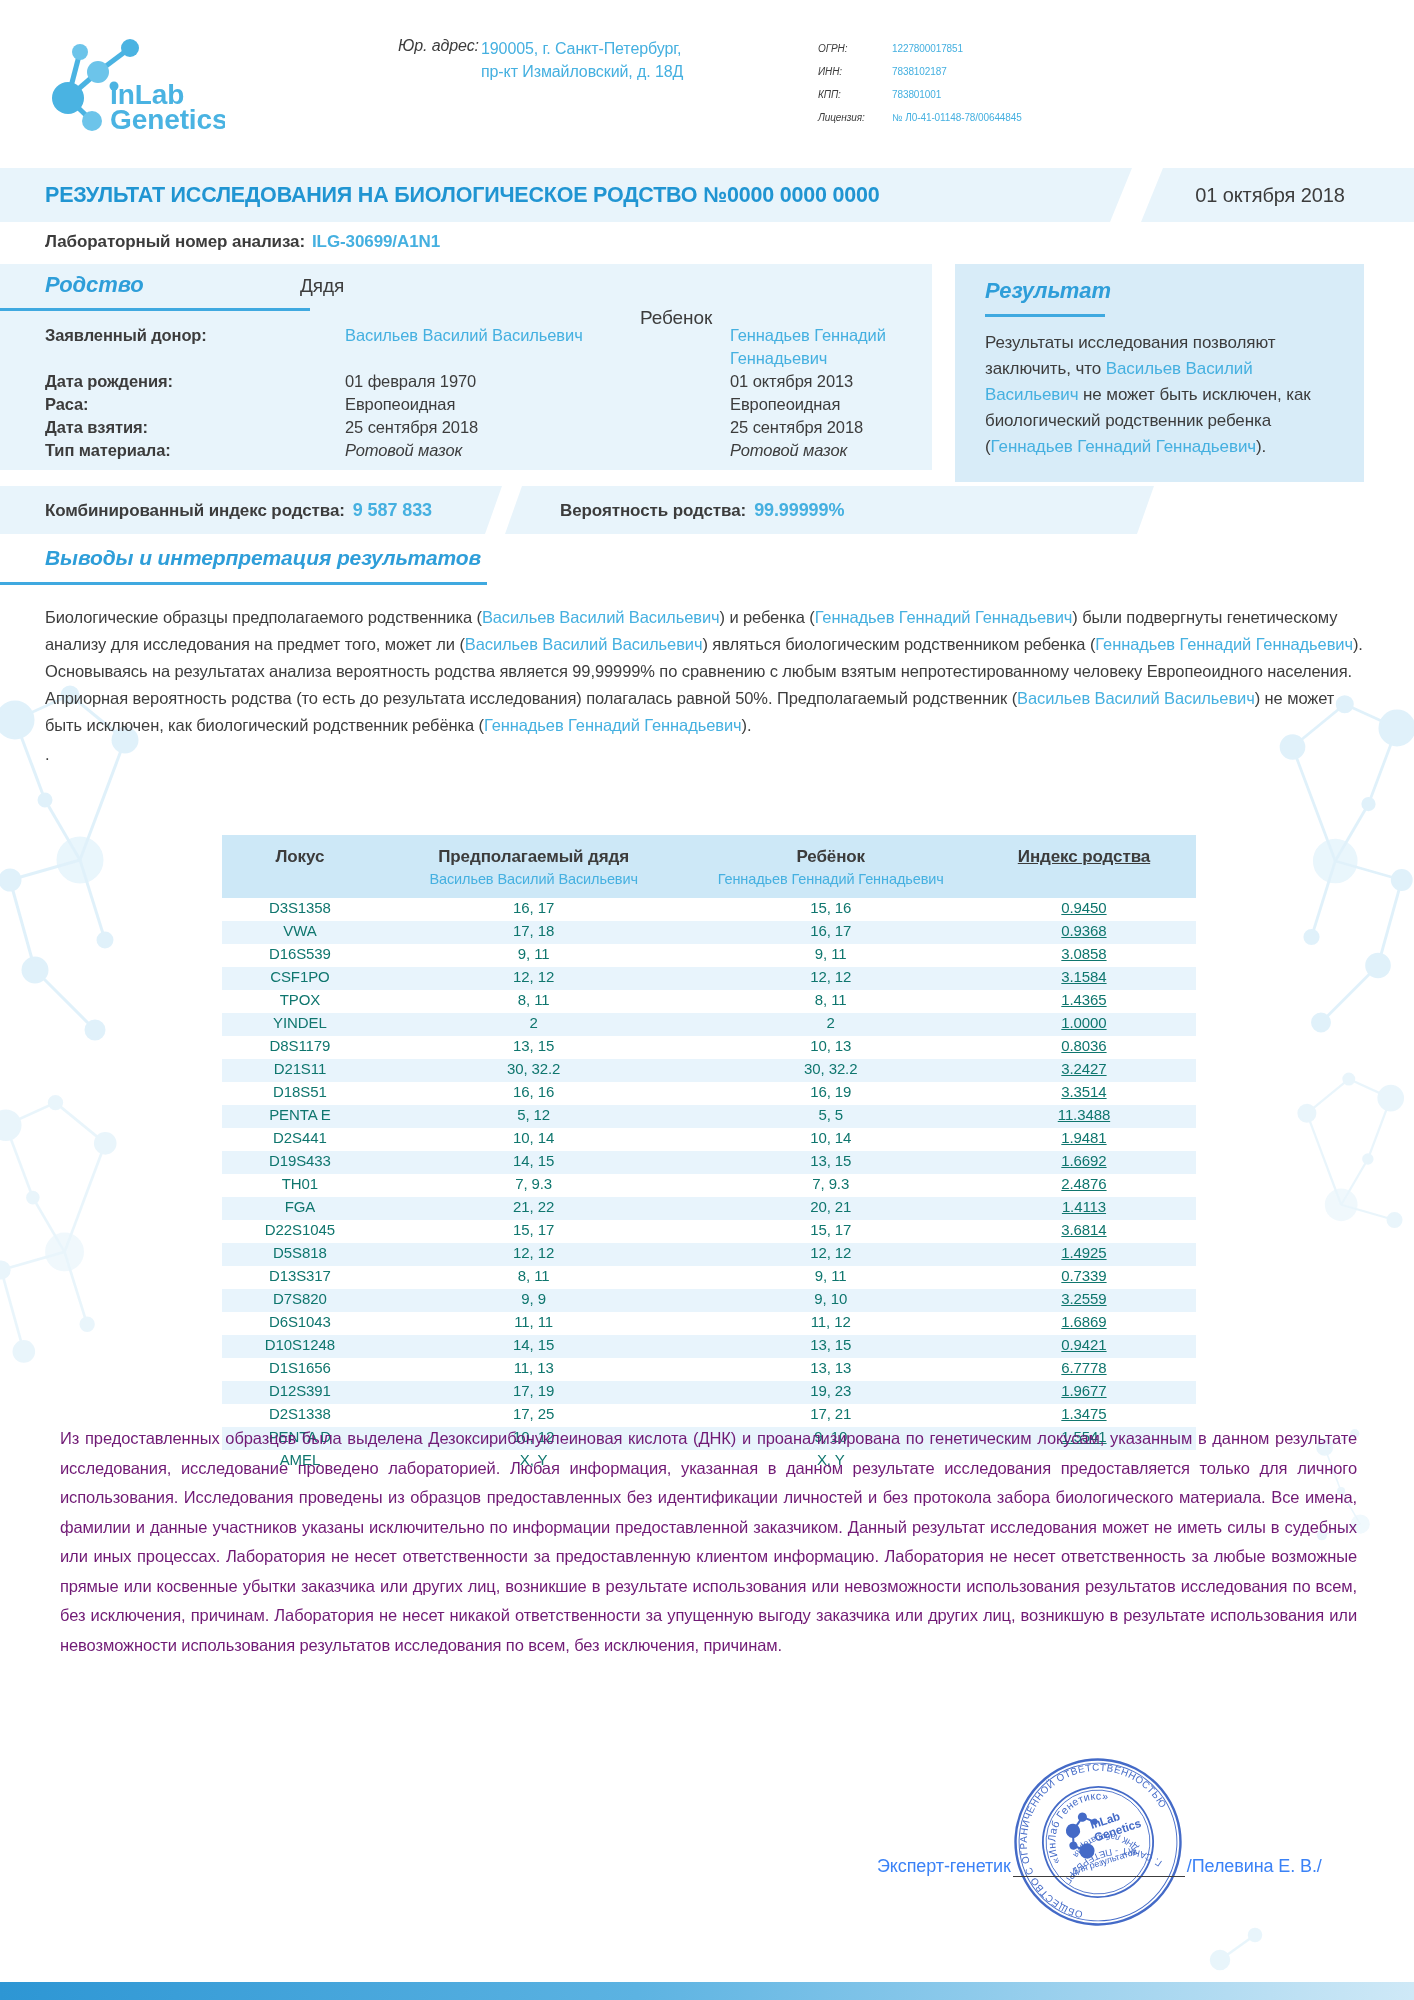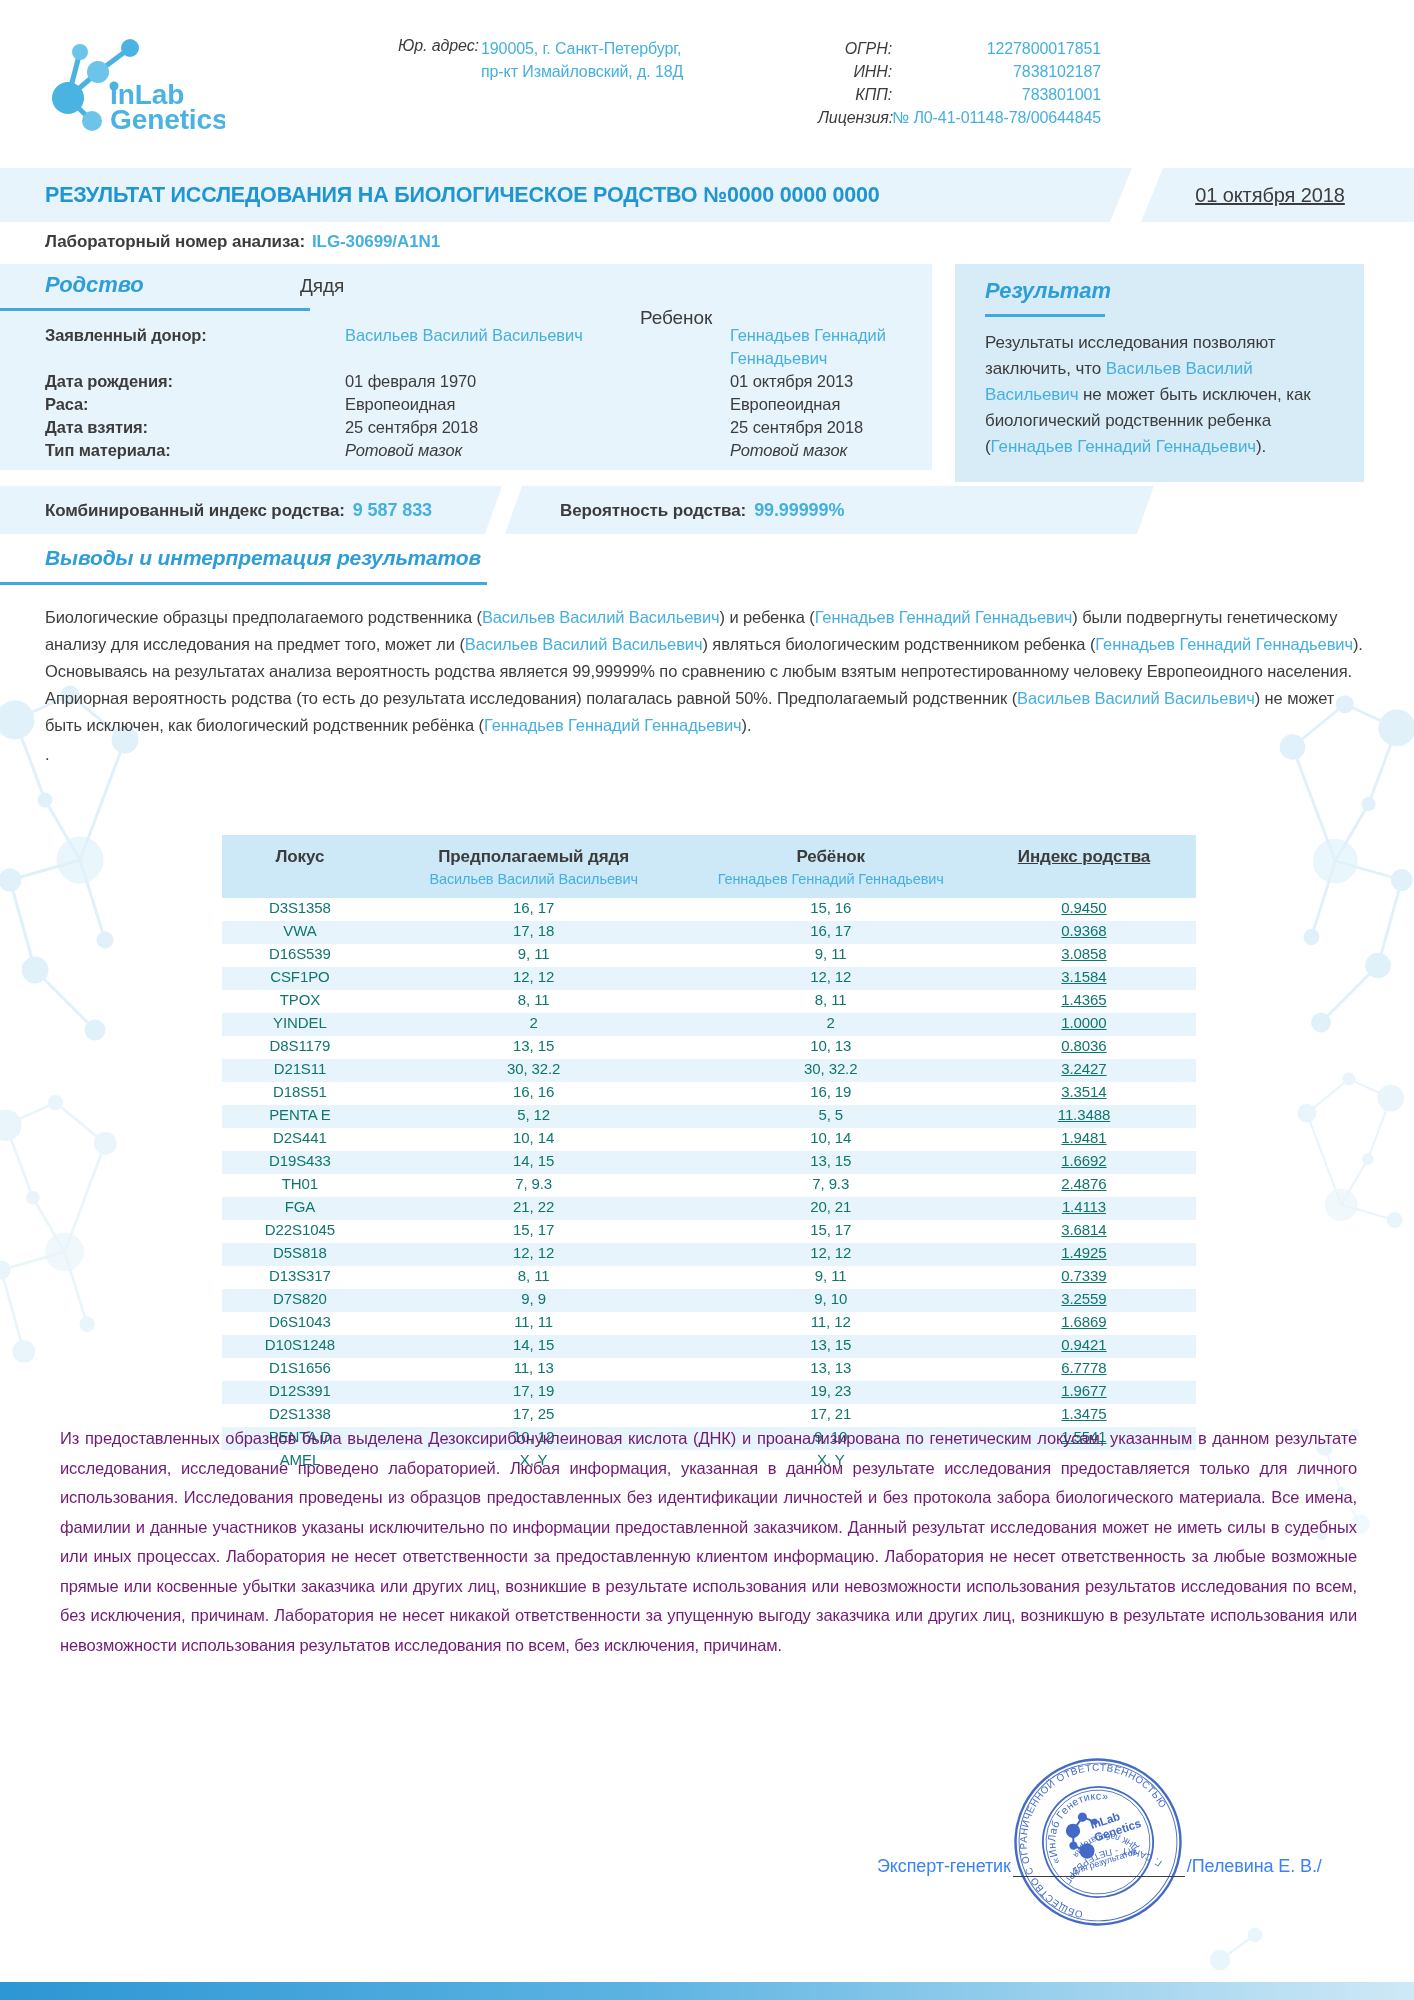--- a/index.html
+++ b/index.html
@@ -7,33 +7,33 @@
         font-family:"Liberation Sans",sans-serif;color:#3c3c3c;letter-spacing:-0.1px;}
   .abs{position:absolute;}
   .blue{color:#45b0e0;}
   .it{font-style:italic;}
   .decor{position:absolute;z-index:0;pointer-events:none;}
   .z1{position:absolute;z-index:1;}
 
   
   .addr-label{font-style:italic;font-size:16px;color:#3c3c3c;}
   .addr-line{font-size:16px;line-height:23px;color:#45b0e0;}
-  .reg-row{display:grid;grid-template-columns:74px auto;line-height:23px;font-size:16px;text-align:right;}
+  .reg-row{display:grid;grid-template-columns:74px auto;line-height:23px;font-size:10px;}
   .reg-label{font-style:italic;color:#3c3c3c;}
   .reg-value{color:#45b0e0;}
 
   
   .title-band{left:0;top:168px;width:1414px;height:54px;background:#e8f4fb;
       clip-path:polygon(0 0,1132px 0,1110px 100%,0 100%);}
   .title-text{left:45px;top:168px;height:54px;line-height:54px;font-size:21.5px;font-weight:bold;
       color:#2095d2;letter-spacing:-0.2px;}
   .date-band{left:0;top:168px;width:1414px;height:54px;background:#e8f4fb;
       clip-path:polygon(1163px 0,1414px 0,1414px 100%,1141px 100%);}
   .date-text{left:1150px;top:168px;width:240px;height:58px;line-height:54px;text-align:center;
-      font-size:20px;color:#3c3c3c;text-decoration:underline;}
+      font-size:20px;color:#3c3c3c;}
 
   .lab-line{left:45px;top:232px;font-size:17px;}
   .lab-label{font-weight:bold;color:#3c3c3c;}
   .lab-value{font-weight:bold;color:#45b0e0;margin-left:7px;}
 
   
   .k-panel{left:0;top:264px;width:932px;height:206px;background:#e8f4fb;}
   .k-heading{position:absolute;left:45px;top:8px;font-size:22px;font-weight:bold;font-style:italic;color:#2e9ed9;}
   .k-underline{position:absolute;left:0;top:44px;width:310px;height:3px;background:#3fa9e0;}
   .k-col-h{position:absolute;top:11px;font-size:19px;color:#3c3c3c;}

